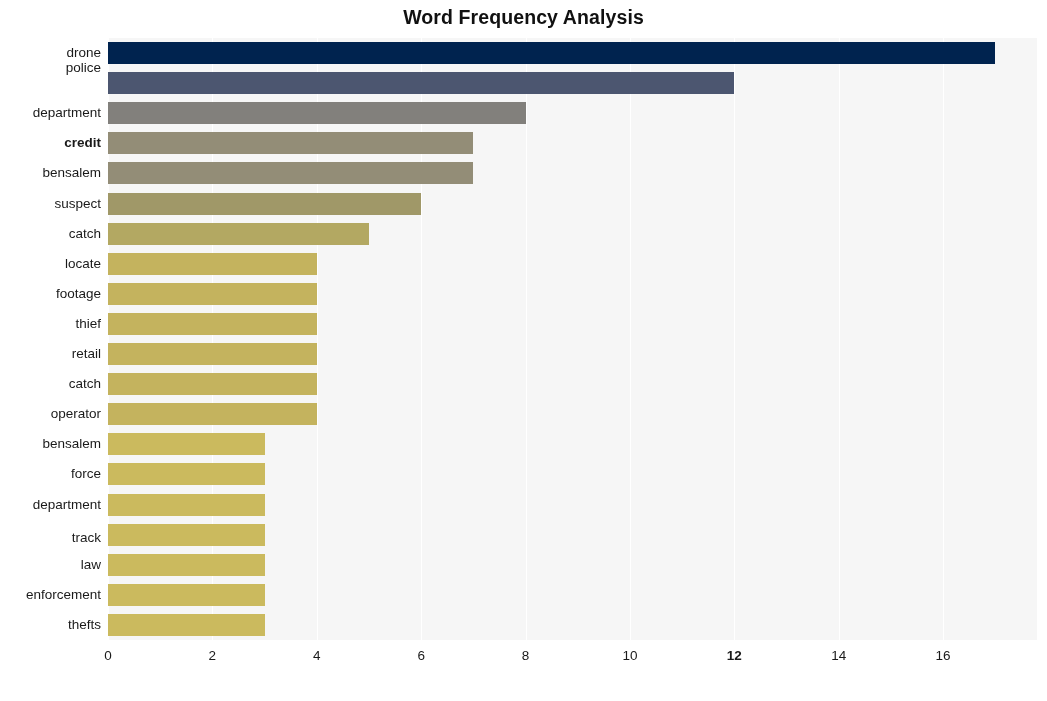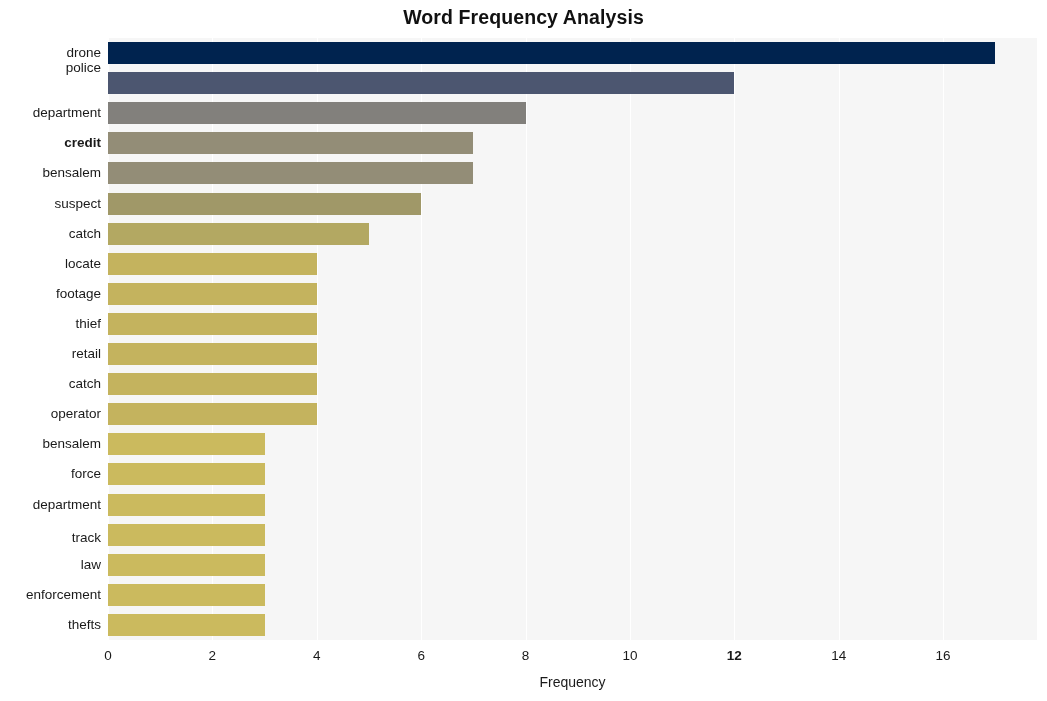--- a/index.html
+++ b/index.html
@@ -168,15 +168,14 @@
       <div class="xtick" style="left: 212.382px;">2</div>
       <div class="xtick" style="left: 316.764px;">4</div>
       <div class="xtick" style="left: 421.146px;">6</div>
       <div class="xtick" style="left: 525.528px;">8</div>
       <div class="xtick" style="left: 629.91px;">10</div>
       <div class="xtick" style="left: 734.292px; font-weight: bold;">12</div>
       <div class="xtick" style="left: 838.674px;">14</div>
       <div class="xtick" style="left: 943.056px;">16</div>
     </div>
 
-  <div class="xaxis-label">Frequency</div>
 
 </div>
 
 </body></html>

